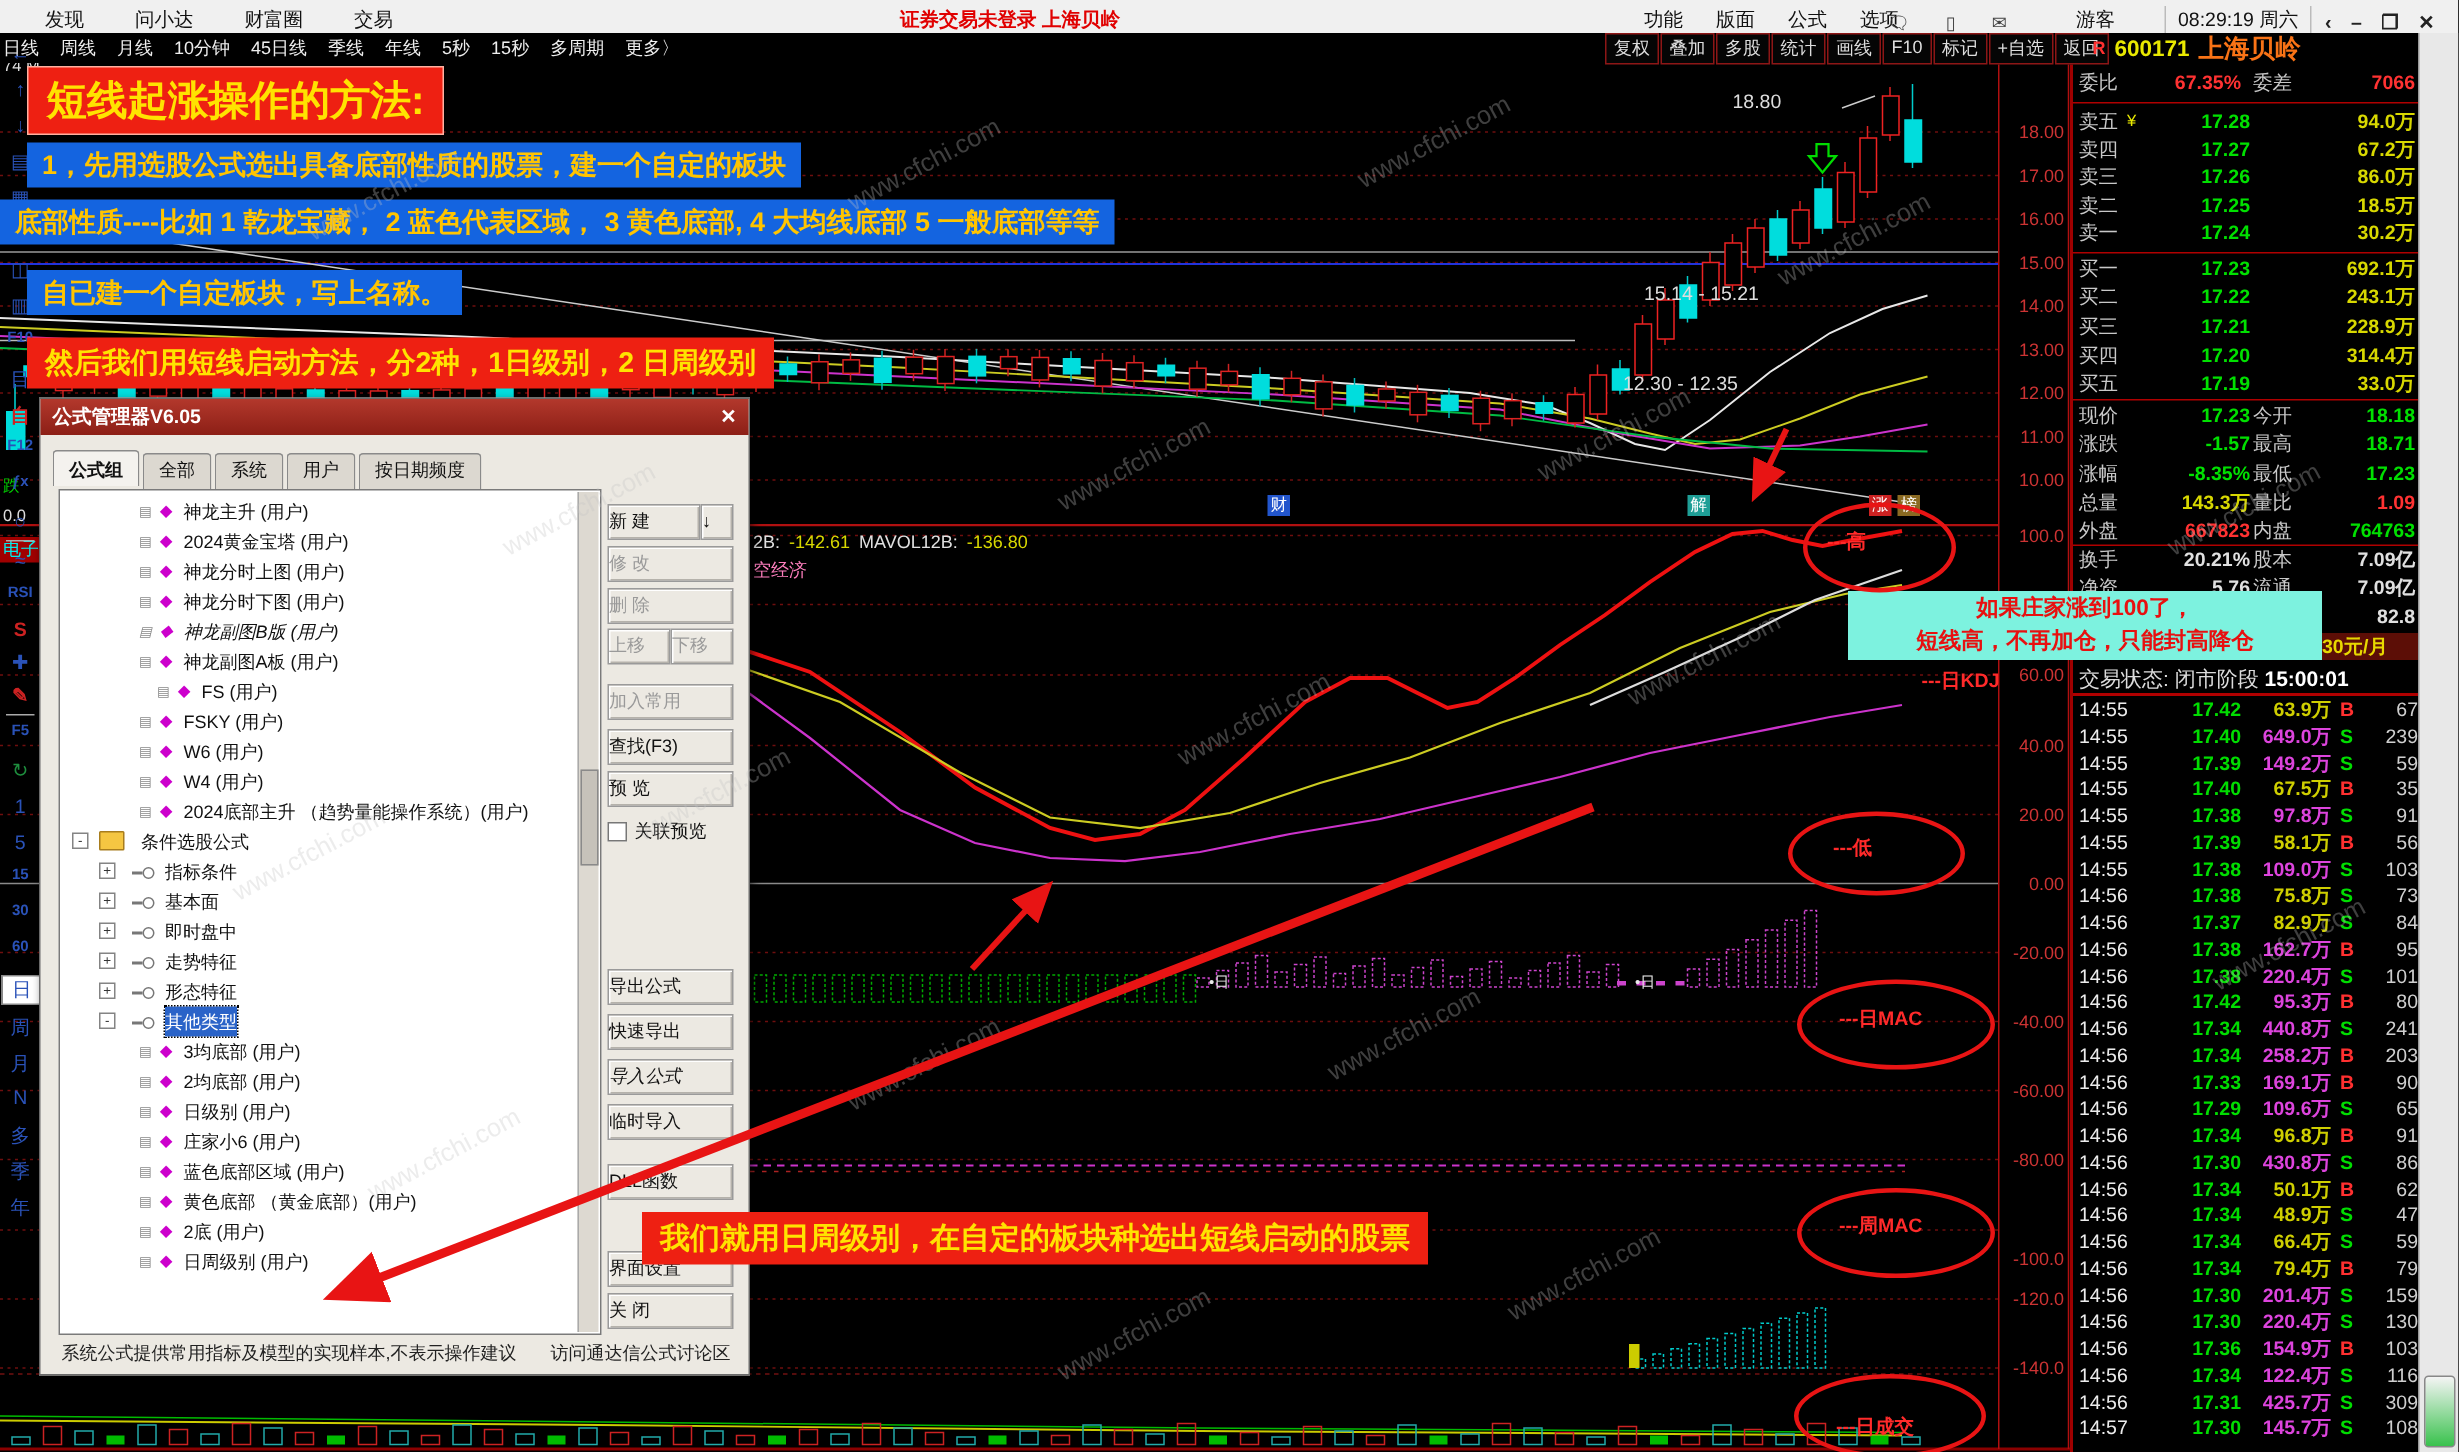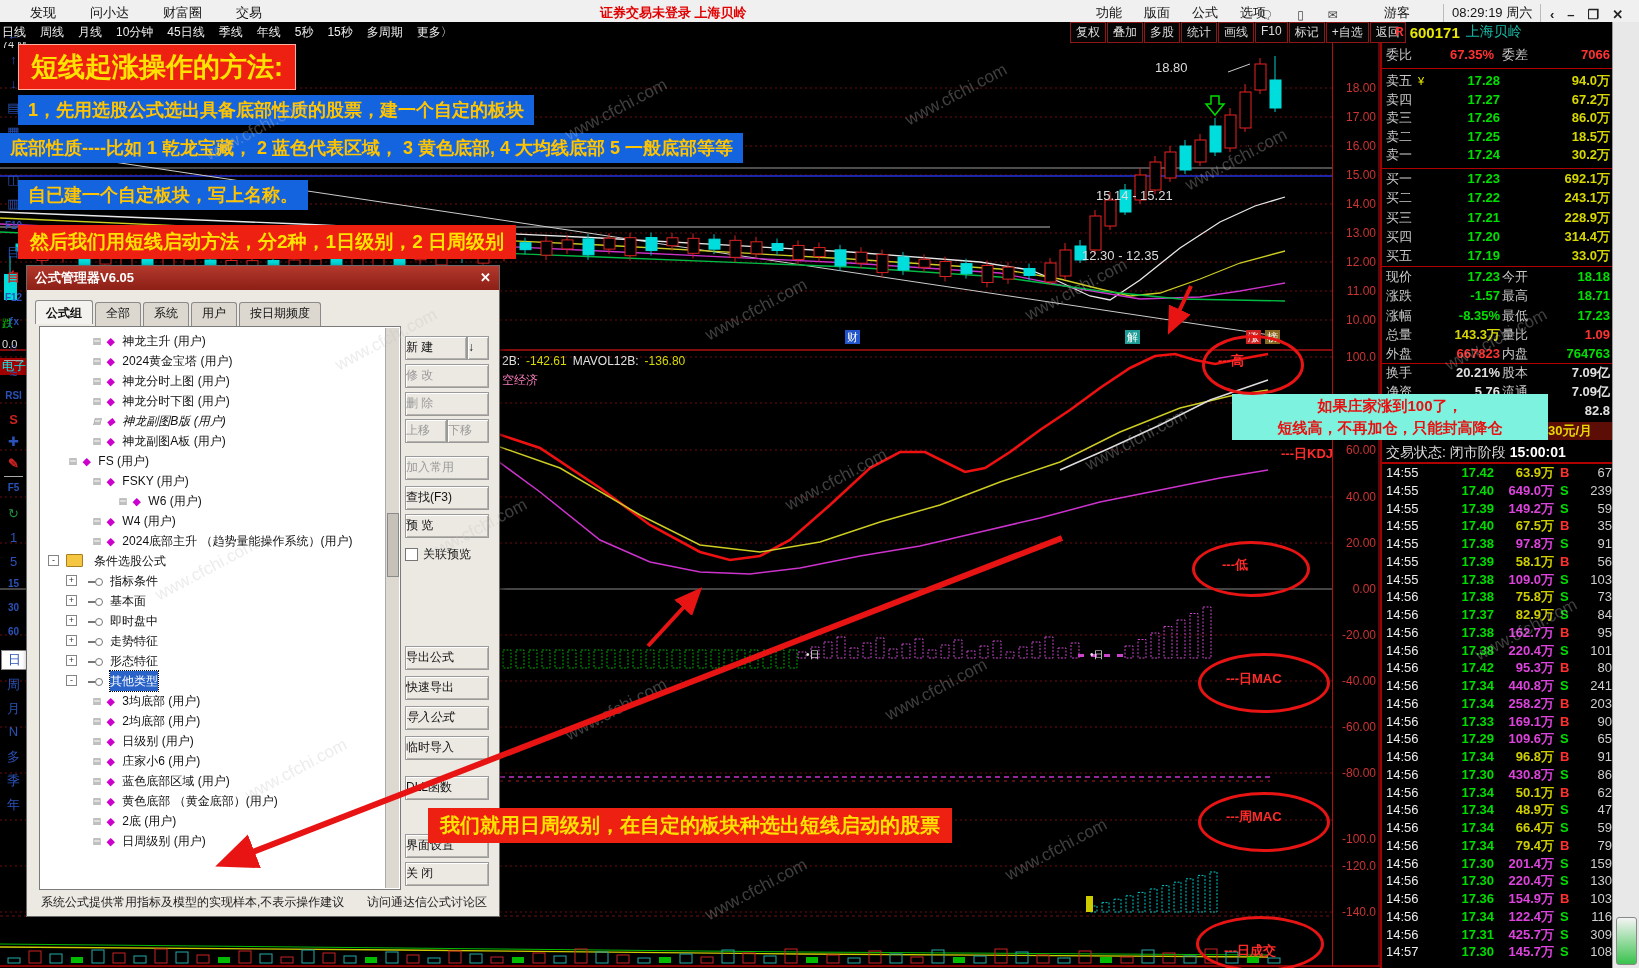--- a/index.html
+++ b/index.html
@@ -18,21 +18,21 @@
   .tb-win{position:absolute;left:1550px;display:flex;gap:13px;font-size:13px;color:#222;font-weight:bold}
   
   .toolbar2{position:absolute;left:0;top:22px;width:1612px;height:20px;background:#000;
             display:flex;align-items:center;font-size:12px;color:#eee;z-index:6}
   .t2-periods{display:flex;gap:14px;margin-left:2px;white-space:nowrap}
   .t2-btns{position:absolute;left:1070px;display:flex}
   .t2-btn{border:1px solid #8d1616;color:#ddd;padding:1px 5px;margin-right:1px;background:#050505;white-space:nowrap}
   .t2-stock{position:absolute;left:1395px;display:flex;align-items:center;gap:6px}
   .t2-r{color:#ff3030;font-weight:bold;font-size:12px}
   .t2-code{color:#e8e800;font-weight:bold;font-size:15px}
-  .t2-name{color:#14b8a6;font-weight:normal;font-size:14px}
+  .t2-name{color:#f97316;font-weight:bold;font-size:17px}
   
   svg.chart{position:absolute;left:0;top:0;z-index:1}
   svg.overlay{position:absolute;left:0;top:0;z-index:52;pointer-events:none}
   
   .tick{position:absolute;width:42px;left:1334px;text-align:right;font-size:12px;color:#c33;z-index:2}
   
   .ctext{position:absolute;z-index:3;white-space:nowrap}
   .tagchip{position:absolute;z-index:3;color:#fff;font-size:11px;line-height:14px;padding:0 2px}
   .circ{position:absolute;border:3px solid #e81414;border-radius:50%;z-index:51}
   .rlab{position:absolute;color:#ff2a2a;font-size:13px;font-weight:bold;z-index:51;white-space:nowrap}
@@ -1021,37 +1021,37 @@
           <span class="tlab">神龙副图B版  (用户)</span>
         </div>
           <div class="ti" style="padding-left: 46px;">
           
           <span class="tfold"></span>
           <span class="tlink"></span>
           <span class="tsm">▤</span>
           <span class="tdia">◆</span>
           <span class="tlab">神龙副图A板  (用户)</span>
         </div>
-          <div class="ti" style="padding-left: 22px;">
+          <div class="ti" style="padding-left: 58px;">
           
           <span class="tfold"></span>
           <span class="tlink"></span>
           <span class="tsm">▤</span>
           <span class="tdia">◆</span>
           <span class="tlab">FS  (用户)</span>
         </div>
           <div class="ti" style="padding-left: 46px;">
           
           <span class="tfold"></span>
           <span class="tlink"></span>
           <span class="tsm">▤</span>
           <span class="tdia">◆</span>
           <span class="tlab">FSKY  (用户)</span>
         </div>
-          <div class="ti" style="padding-left: 72px;">
+          <div class="ti" style="padding-left: 46px;">
           
           <span class="tfold"></span>
           <span class="tlink"></span>
           <span class="tsm">▤</span>
           <span class="tdia">◆</span>
           <span class="tlab">W6  (用户)</span>
         </div>
           <div class="ti" style="padding-left: 46px;">
           
           <span class="tfold"></span>

